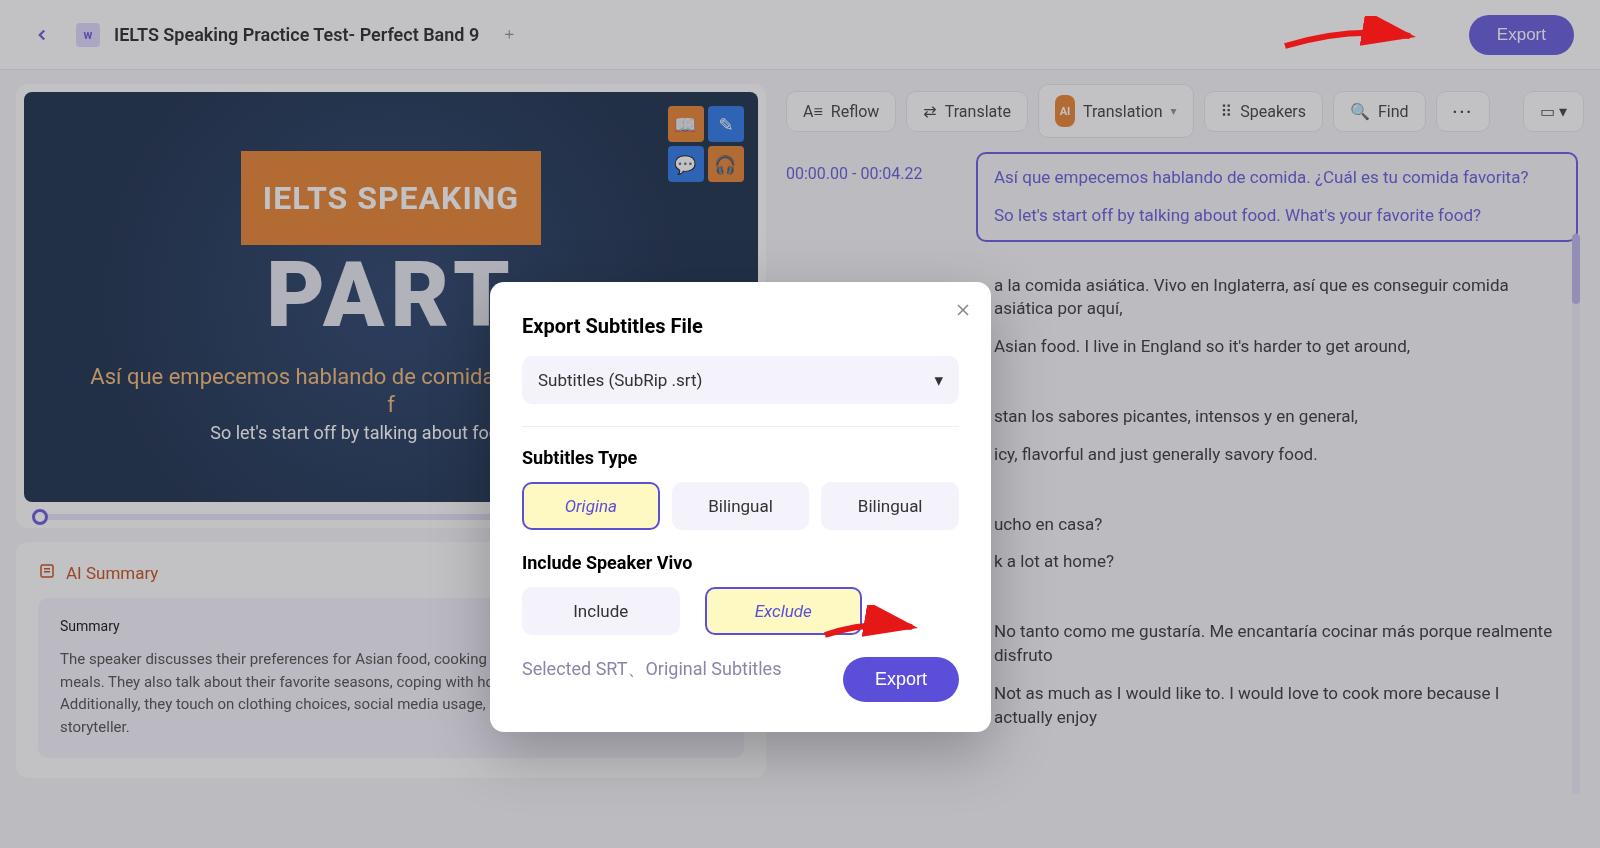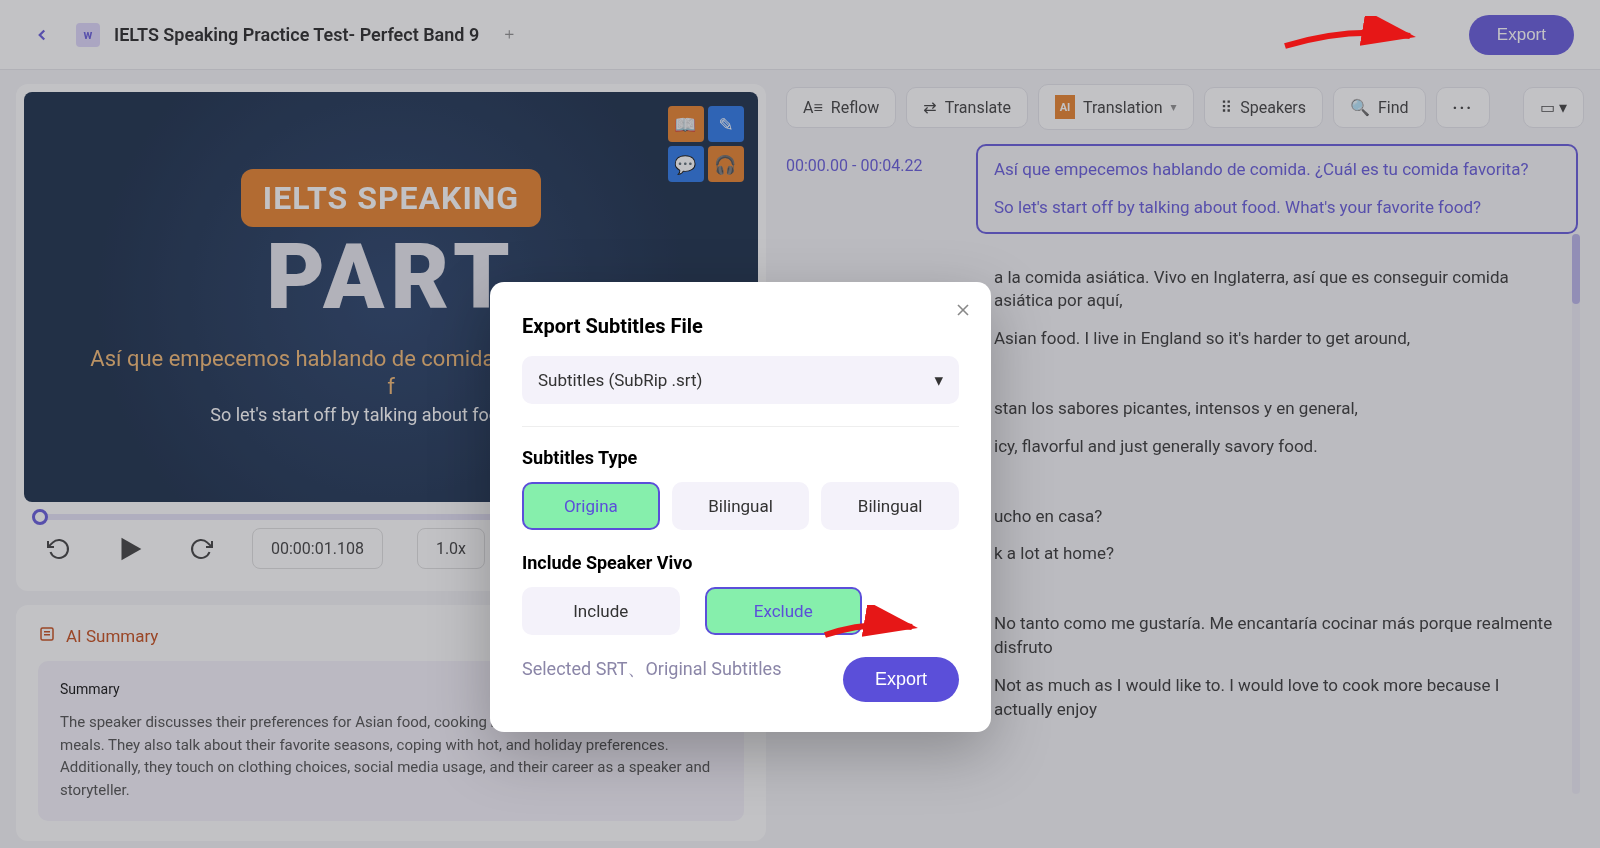--- a/index.html
+++ b/index.html
@@ -85,21 +85,21 @@
       overflow: hidden;
       display:flex;flex-direction:column;align-items:center;justify-content:center;
     }
     .video-badges {
       position:absolute;top:14px;right:14px;
       display:grid;grid-template-columns:repeat(2,36px);gap:4px;
     }
     .vbadge {width:36px;height:36px;background:#e67a1e;border-radius:4px;display:flex;align-items:center;justify-content:center;color:#fff;font-size:18px;}
     .vbadge.blue{background:#1e6fe6;}
     .video-label {
-      background:#e67a1e;color:#fff;padding:10px 22px;border-radius:12px;
+      background:#e67a1e;color:#fff;padding:28px 22px;border-radius:0;
       font-size:32px;font-weight:700;letter-spacing:1px;margin-bottom:6px;
     }
     .video-part {
       color:#e7e7ee;font-size:90px;font-weight:900;letter-spacing:6px;line-height:1;
       margin-bottom:22px;
     }
     .video-sub1 {color:#f3b56a;font-size:22px;text-align:center;padding:0 60px;line-height:1.25;}
     .video-sub2 {color:#fff;font-size:18px;text-align:center;padding:0 60px;margin-top:4px;}
     .scrub {flex:1;height:6px;background:#e3e0f6;border-radius:3px;position:relative;margin:12px 8px 0 8px;}
     .scrub-thumb{position:absolute;left:0;top:-5px;width:16px;height:16px;border:3px solid #5b4fd9;background:#fff;border-radius:50%;}
@@ -107,21 +107,21 @@
     .icon-btn{width:34px;height:34px;display:flex;align-items:center;justify-content:center;color:#333;cursor:pointer;}
     .play-btn{width:40px;height:40px;}
     .timebox,.speedbox{border:1px solid #ddd;border-radius:8px;padding:10px 18px;font-size:16px;color:#333;}
     .summary-card{background:#fff;border-radius:12px;padding:20px 22px;}
     .summary-head{display:flex;align-items:center;gap:10px;margin-bottom:14px;color:#c2410c;}
     .summary-box{background:#f4f2fa;border-radius:10px;padding:20px 22px;}
     .summary-title{font-size:14px;font-weight:400;margin-bottom:14px;}
     .summary-text{font-size:15px;color:#444;line-height:1.5;}
     .toolbar{display:flex;align-items:center;gap:10px;margin-bottom:14px;}
     .tbtn{background:#fff;border:1px solid #e3e3ea;border-radius:10px;padding:10px 16px;display:flex;align-items:center;gap:8px;font-size:16px;color:#333;cursor:pointer;}
-    .tbtn.orange-ic .sq{width:20px;height:24px;background:#e67a1e;border-radius:0;color:#fff;display:flex;align-items:center;justify-content:center;font-size:11px;font-weight:700;}
+    .tbtn.orange-ic .sq{width:20px;height:32px;background:#e67a1e;border-radius:8px;color:#fff;display:flex;align-items:center;justify-content:center;font-size:11px;font-weight:700;}
     .tbtn .chev{color:#888;font-size:12px;}
     .more-btn{font-weight:700;letter-spacing:2px;}
     .view-toggle{margin-left:auto;}
     .transcript {flex:1;overflow:auto;padding-right:6px;}
     .trow{display:flex;gap:18px;margin-bottom:18px;}
     .ttime{width:172px;color:#5b4fd9;font-size:16px;padding-top:12px;}
     .tbox{flex:1;border:2px solid transparent;border-radius:10px;padding:12px 16px;}
     .tbox.active{border-color:#5b4fd9;}
     .t-es{color:#5b4fd9;font-size:17px;line-height:1.4;margin-bottom:14px;}
     .t-en{color:#5b4fd9;font-size:17px;line-height:1.4;}
@@ -140,21 +140,21 @@
       padding: 32px 32px 30px 32px;
       z-index: 10;
     }
     .modal-close {position:absolute;top:18px;right:18px;color:#888;cursor:pointer;}
     .m-title{font-size:20px;font-weight:700;margin-bottom:18px;}
     .m-select{width:100%;background:#f4f2fa;border:none;border-radius:10px;padding:14px 16px;font-size:17px;color:#333;display:flex;justify-content:space-between;align-items:center;cursor:pointer;margin-bottom:22px;}
     .m-divider{height:1px;background:#eee;margin-bottom:20px;}
     .m-label{font-size:18px;font-weight:700;margin-bottom:14px;}
     .seg-row{display:flex;gap:12px;margin-bottom:22px;}
     .seg{flex:1;text-align:center;padding:12px 0;border-radius:10px;background:#f4f2fa;font-size:17px;color:#333;cursor:pointer;border:2px solid transparent;}
-    .seg.sel{background:#86efac;border-color:#5b4fd9;color:#5b4fd9;}
+    .seg.sel{background:#fef9c3;border-color:#5b4fd9;color:#5b4fd9;font-style:italic;}
     .m-footer{display:flex;align-items:flex-start;justify-content:space-between;margin-top:6px;}
     .m-summary{color:#8b86a8;font-size:18px;}
     .m-export{background:#5b4fd9;color:#fff;border:none;border-radius:999px;padding:12px 32px;font-size:18px;font-weight:500;cursor:pointer;}
 
     
     .arrow {position:absolute;z-index:20;pointer-events:none;}
   </style>
 </head>
 <body>
 
@@ -184,41 +184,20 @@
           <div class="vbadge blue">💬</div>
           <div class="vbadge">🎧</div>
         </div>
         <div class="video-label">IELTS SPEAKING</div>
         <div class="video-part">PART</div>
         <div class="video-sub1">Así que empecemos hablando de comida. ¿Cuál es tu comida f</div>
         <div class="video-sub2">So let's start off by talking about food. What's</div>
       </div>
       <div class="scrub">
         <div class="scrub-thumb"></div>
-      </div>
-      <div class="ctrl-row">
-        <div class="icon-btn">
-          <svg width="24" height="24" viewBox="0 0 24 24" fill="none" stroke="currentColor" stroke-width="2">
-              <polyline points="1 4 1 10 7 10"></polyline>
-              <path d="M3.51 15a9 9 0 1 0 2.13-9.36L1 10"></path>
-            </svg>
-        </div>
-        <div class="icon-btn play-btn">
-          <svg width="34" height="34" viewBox="0 0 24 24" fill="currentColor">
-              <polygon points="6 4 20 12 6 20"></polygon>
-            </svg>
-        </div>
-        <div class="icon-btn">
-          <svg width="24" height="24" viewBox="0 0 24 24" fill="none" stroke="currentColor" stroke-width="2">
-              <polyline points="23 4 23 10 17 10"></polyline>
-              <path d="M20.49 15a9 9 0 1 1-2.12-9.36L23 10"></path>
-            </svg>
-        </div>
-        <div class="timebox">00:00:01.108</div>
-        <div class="speedbox">1.0x</div>
       </div>
     </div>
 
     <div class="summary-card">
       <div class="summary-head">
         <span>
           <svg width="18" height="18" viewBox="0 0 24 24" fill="none" stroke="currentColor" stroke-width="2">
               <rect x="4" y="4" width="16" height="16" rx="2"></rect>
               <line x1="8" y1="9" x2="16" y2="9"></line>
               <line x1="8" y1="13" x2="16" y2="13"></line>

